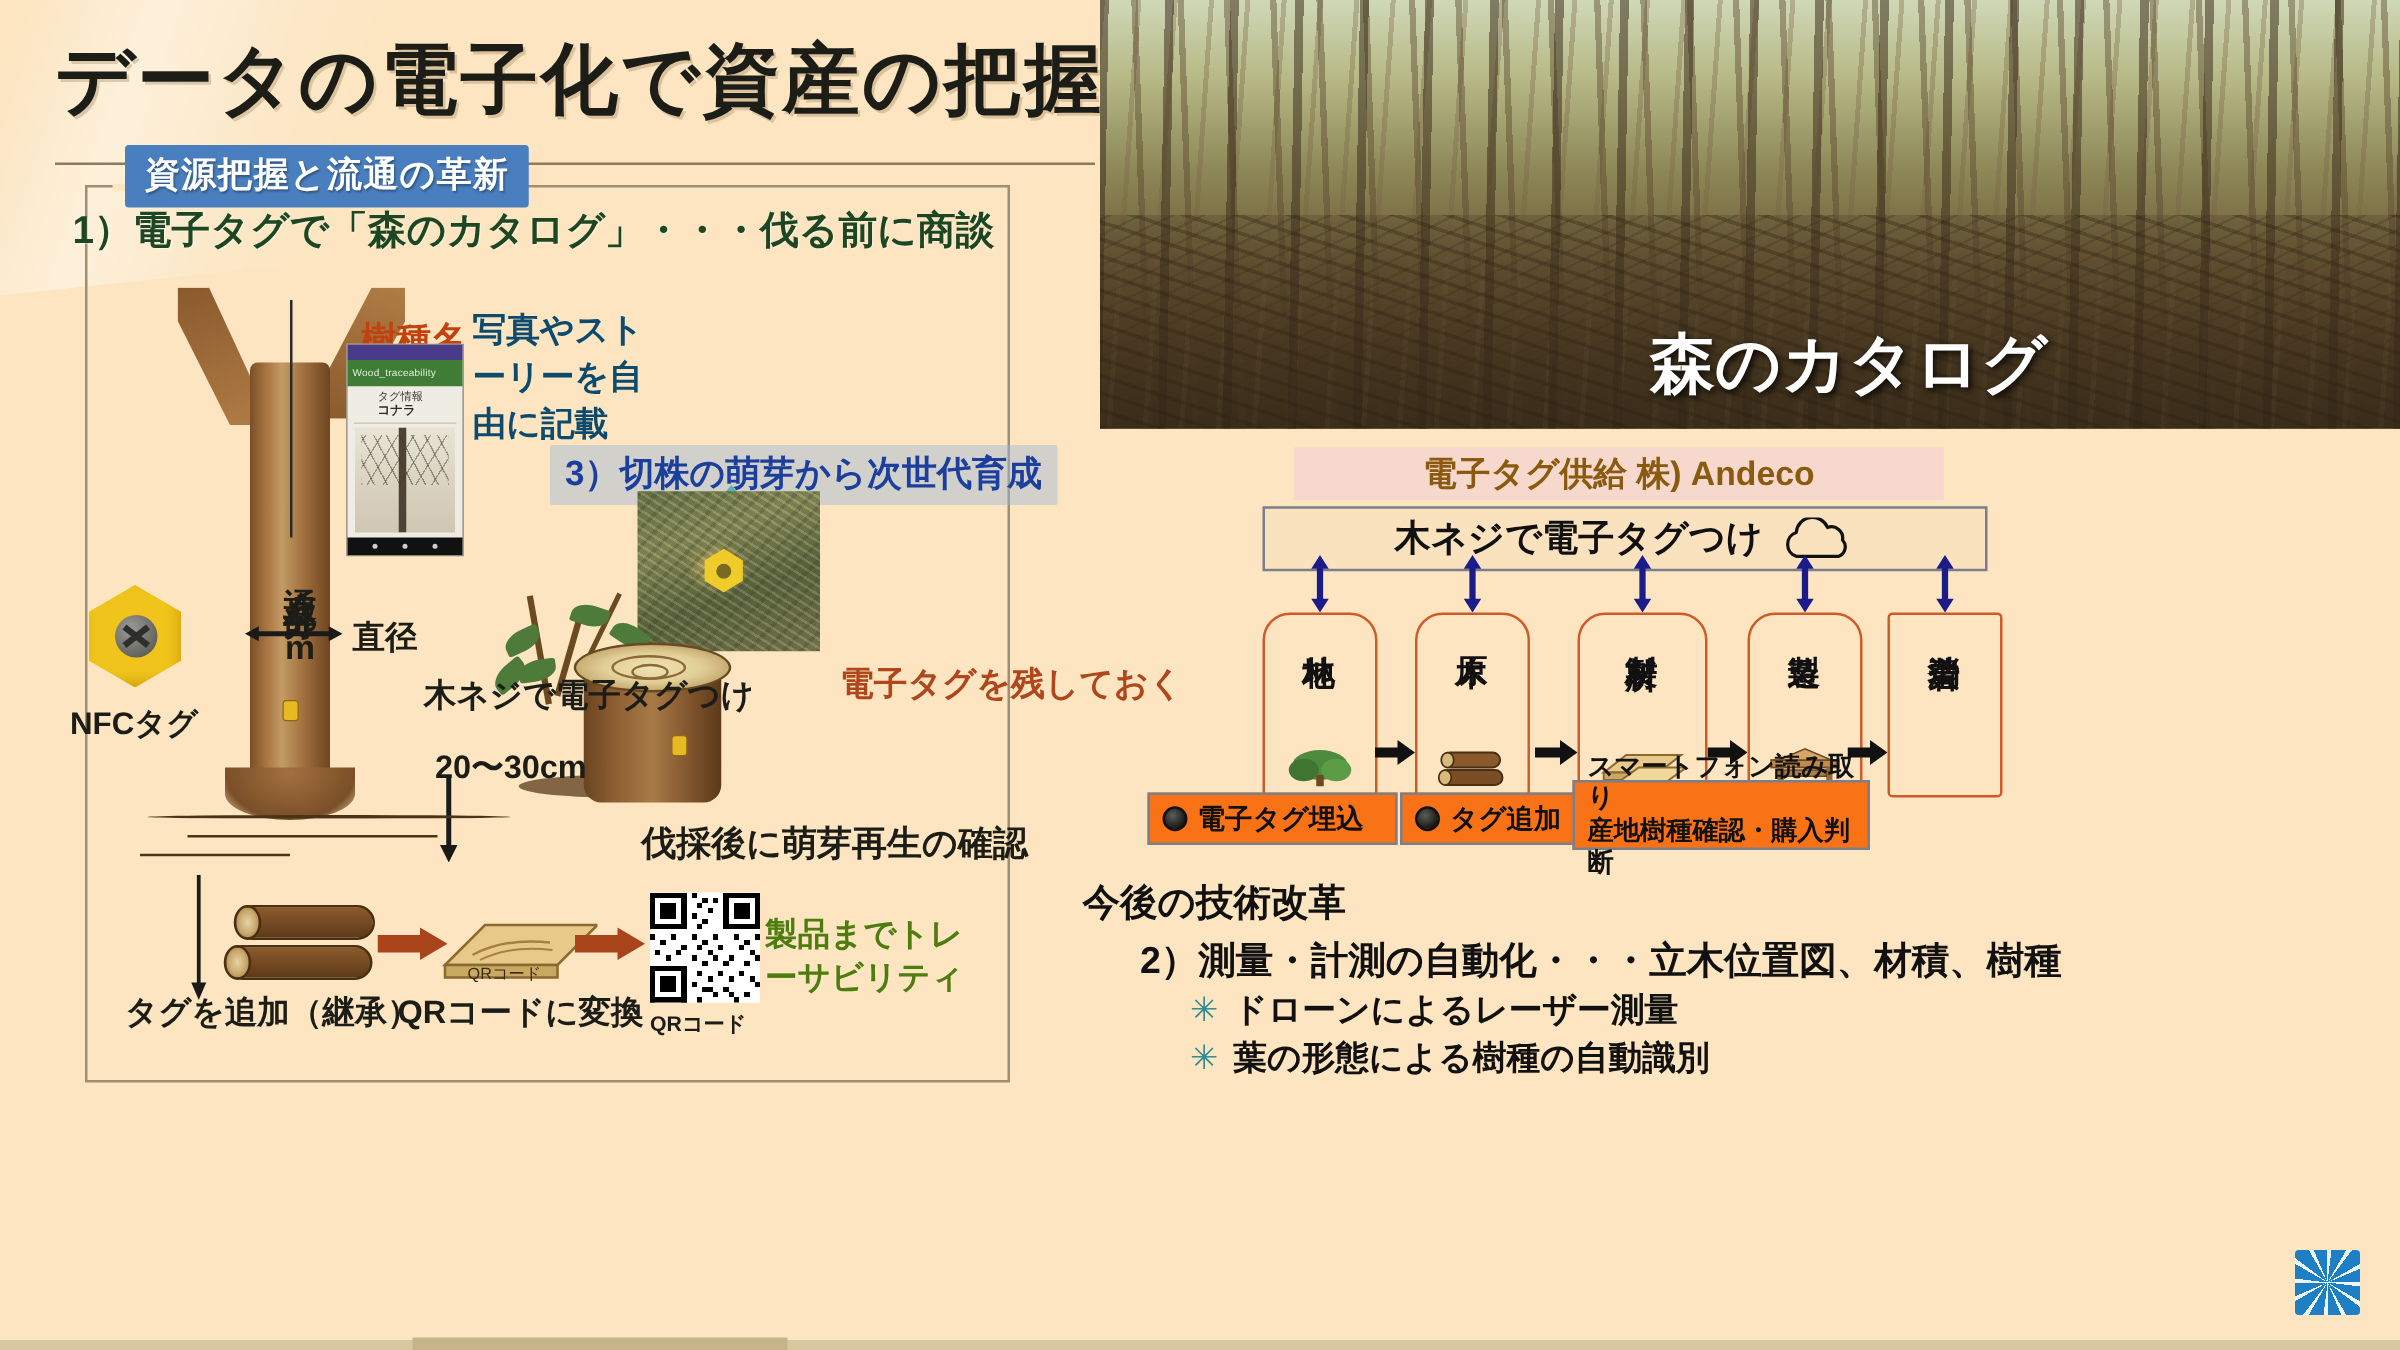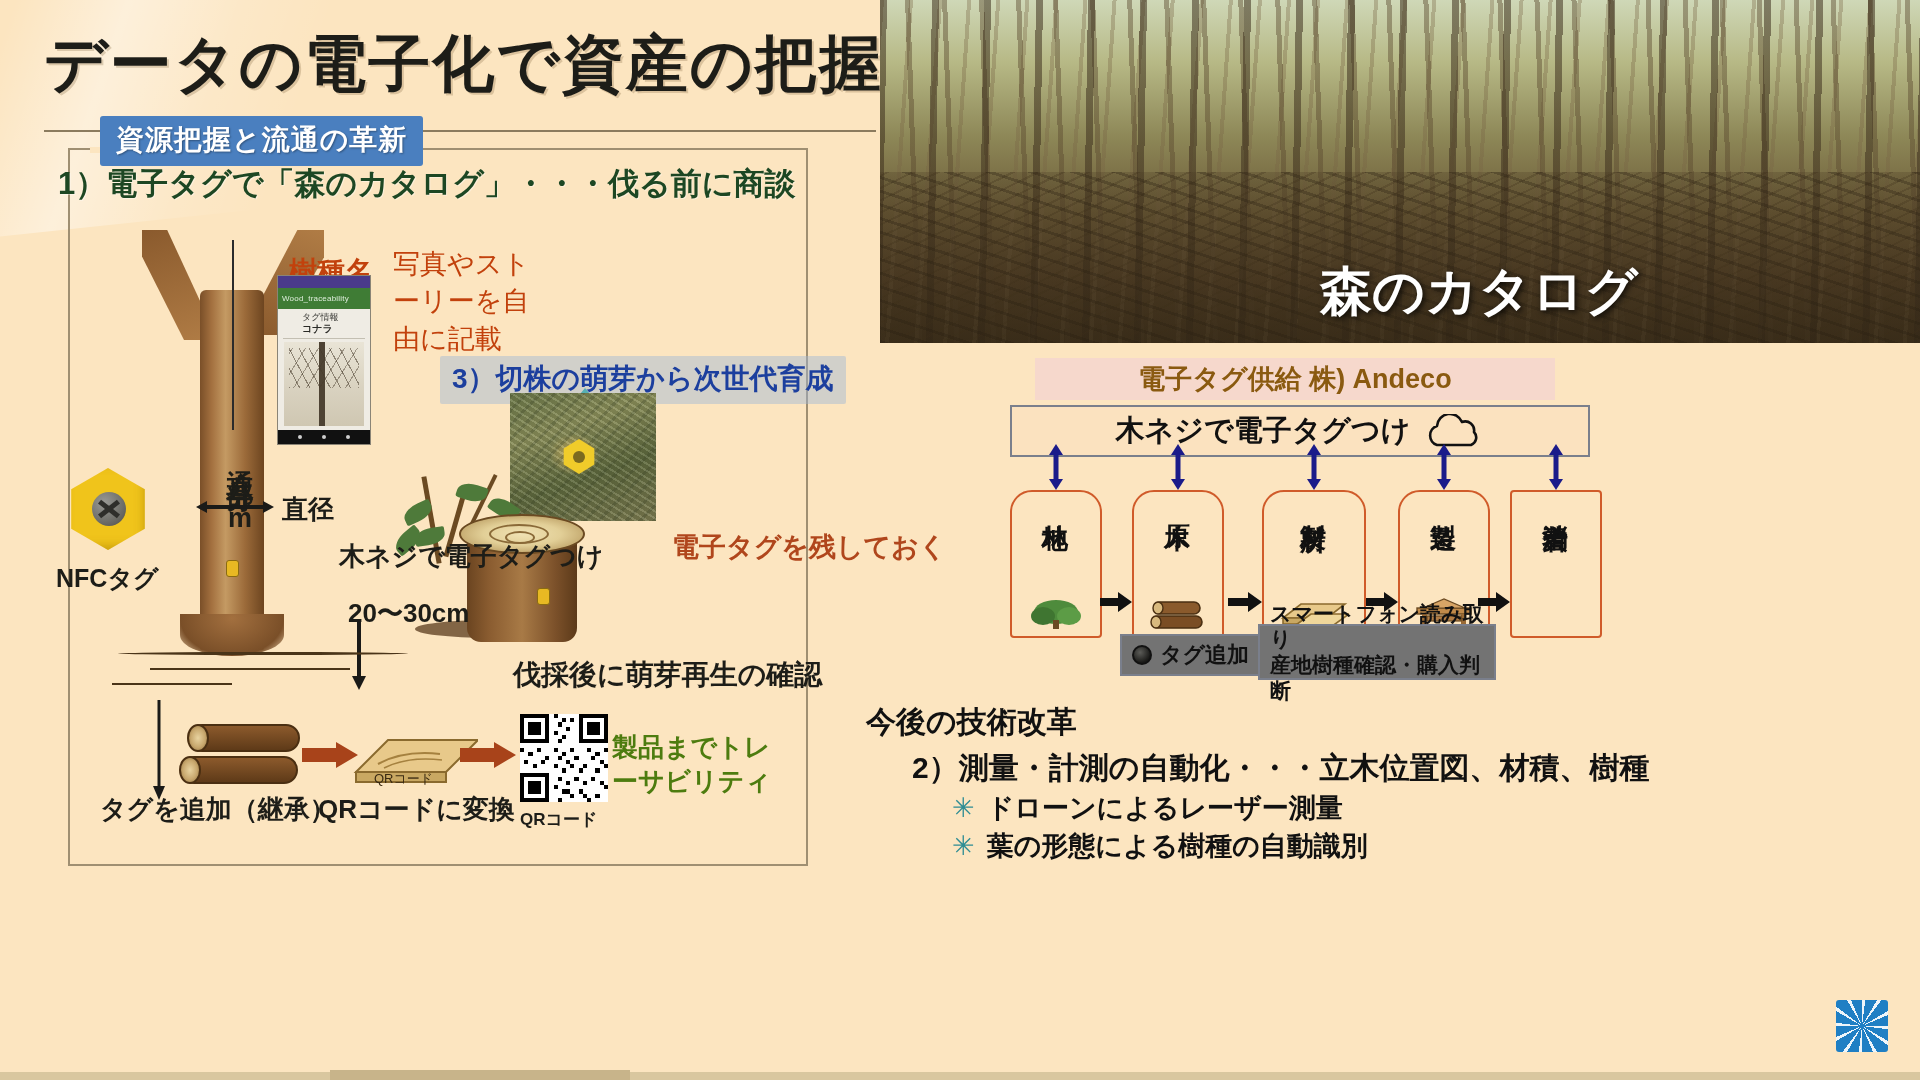--- a/index.html
+++ b/index.html
@@ -181,23 +181,22 @@
     position:absolute; top:5px; width:4px; height:4px; background:#cfcfcf; border-radius:50%;
   }
   .phone-navbar i:nth-child(1){left:22%;} .phone-navbar i:nth-child(2){left:48%;} .phone-navbar i:nth-child(3){left:74%;}
 
   .species-label {
     position: absolute; left: 289px; top: 253px;
     font-size: 28px; font-weight: 700; color: #c2410c;
   }
   .story-text {
     position: absolute; left: 378px; top: 246px;
-    font-size: 27px; font-weight: 400; color: #c2410c; line-height: 1.38;
+    font-size: 27px; font-weight: 700; color: #0c4a6e; line-height: 1.38;
     width: 160px;
-    margin-left: 15px;
   }
 
   
   .item3 {
     position: absolute; left: 440px; top: 356px;
     background: rgba(158,182,214,.45);
     color: #1c3f9e; font-size: 28px; font-weight: 700;
     padding: 4px 12px 6px 12px; white-space: nowrap;
     border-radius: 2px;
   }
@@ -384,21 +383,21 @@
     writing-mode: vertical-rl; text-orientation: upright;
     font-size: 26px; font-weight: 700; color: #111; letter-spacing: 1px;
   }
   .node-art { position:absolute; bottom: 6px; left: 50%; transform: translateX(-50%); }
 
   .vert-arrow { position: absolute; top: -48px; left: 50%; transform: translateX(-50%); }
   .h-arrow { position: absolute; top: 100px; }
 
   .badge {
     position: absolute;
-    border: 2px solid #7a7f8c; background: #737373;
+    border: 2px solid #7a7f8c; background: #f97316;
     display: flex; align-items: center; gap: 8px;
     padding: 4px 10px;
   }
   .badge .dot {
     width: 20px; height: 20px; border-radius: 50%;
     background: radial-gradient(circle at 38% 34%, #5c5c58 0%, #1a1a18 70%);
     border: 2px solid #111; flex: none;
   }
   .badge span { font-size: 22px; font-weight: 700; color:#111; white-space: nowrap; }
   .badge.wide span { font-size: 21px; line-height: 1.22; white-space: normal; }
@@ -729,20 +728,24 @@
         <line x1="8" y1="8" x2="8" y2="38" stroke="#1b1b8a" stroke-width="5"></line>
         <polygon points="8,0 1,11 15,11" fill="#1b1b8a"></polygon>
         <polygon points="8,46 1,35 15,35" fill="#1b1b8a"></polygon>
       </svg>
       <svg class="h-arrow" style="left:-34px;" width="32" height="20" viewBox="0 0 32 20">
         <polygon points="0,6 18,6 18,0 32,10 18,20 18,14 0,14" fill="#111"></polygon>
       </svg>
     </div>
   </div>
 
+  <div class="badge" style="left:918px; top:634px; width:200px;">
+    <span class="dot"></span>
+    <span>電子タグ埋込</span>
+  </div>
   <div class="badge" style="left:1120px; top:634px; width:160px;">
     <span class="dot"></span>
     <span>タグ追加</span>
   </div>
   <div class="badge wide" style="left:1258px; top:624px; width:238px; height:56px;">
     <span style="white-space:pre-line;">スマートフォン読み取り
 産地樹種確認・購入判断</span>
   </div>
 
   <div class="future-title">今後の技術改革</div>

